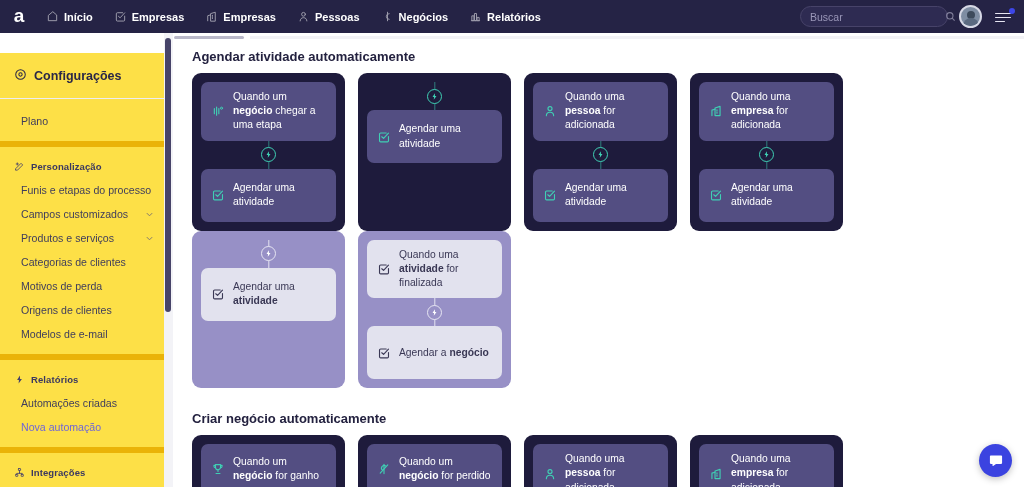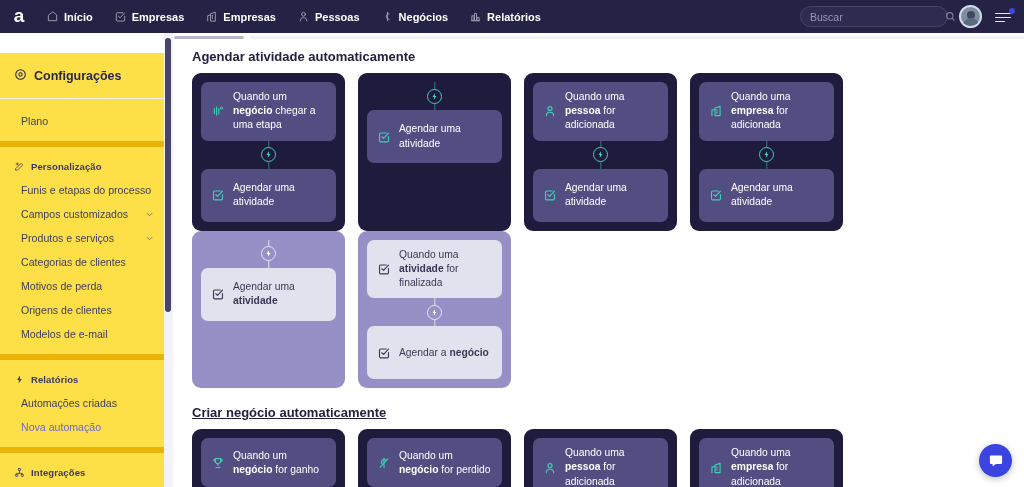--- a/index.html
+++ b/index.html
@@ -144,21 +144,21 @@
   }
   .tabstrip .bar2 {
     position: absolute; top: 3px; left: 76px; width: 774px; height: 2.5px;
     background: #f2f2f6;
   }
 
   .section-title {
     font-size: 13px; font-weight: 700; color: #23213f;
     margin: 16px 0 9px 18px;
   }
-  .section-title.second { margin-top: 17px; text-decoration: underline; }
+  .section-title.second { margin-top: 23px; }
 
   .card-row { display: flex; gap: 13px; padding-left: 18px; }
 
   
   .card {
     width: 153px;
     background: #1e1b3c;
     border-radius: 9px;
     padding: 9px;
     position: relative;

